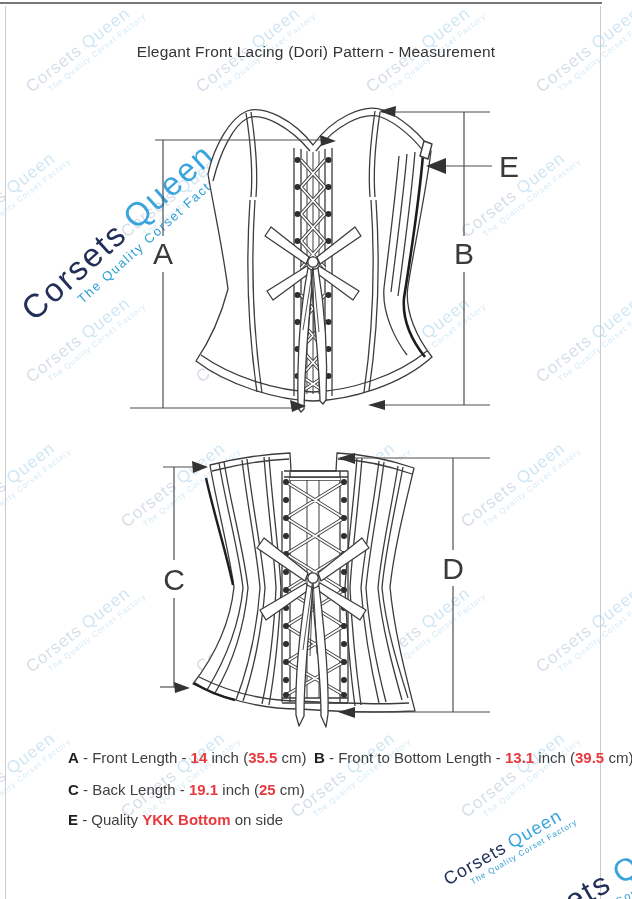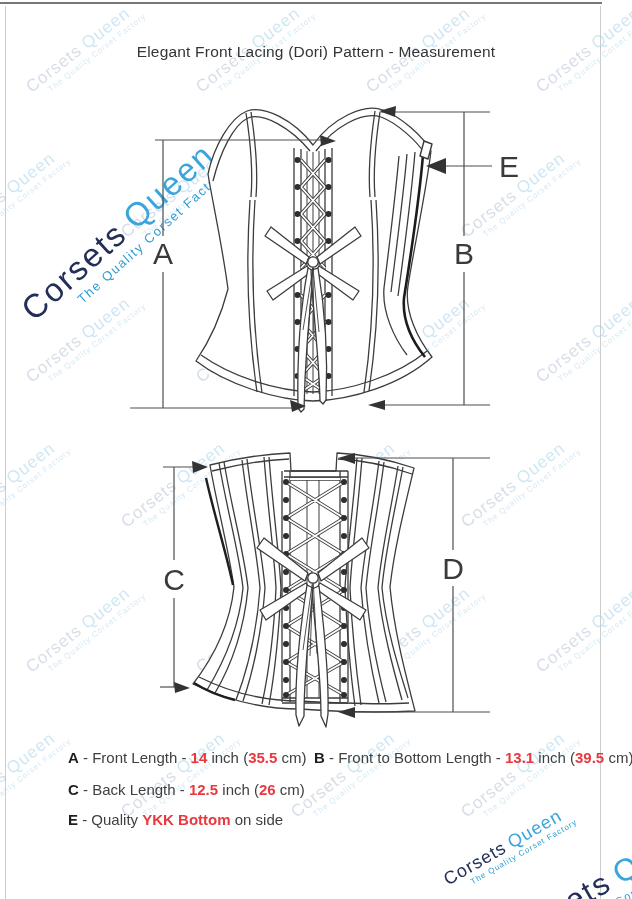--- a/index.html
+++ b/index.html
@@ -318,18 +318,18 @@
       <text x="174" y="590" text-anchor="middle">C</text>
       <text x="453" y="579" text-anchor="middle">D</text>
       <text x="509" y="177" text-anchor="middle">E</text>
     </g>
   </svg>
 
   <div class="leg" id="legA"><span class="key">A</span><span> - </span><span>Front Length</span><span> - </span><span class="val">14</span><span> inch (</span><span class="val">35.5</span><span> cm)</span></div>
 
   <div class="leg" id="legB"><span class="key">B</span><span> - </span><span>Front to Bottom Length</span><span> - </span><span class="val">13.1</span><span> inch (</span><span class="val">39.5</span><span> cm)</span></div>
 
-  <div class="leg" id="legC"><span class="key">C</span><span> - </span><span>Back Length</span><span> - </span><span class="val">12.5</span><span> inch (</span><span class="val">26</span><span> cm)</span></div>
+  <div class="leg" id="legC"><span class="key">C</span><span> - </span><span>Back Length</span><span> - </span><span class="val">19.1</span><span> inch (</span><span class="val">25</span><span> cm)</span></div>
 
 
   <div class="leg" id="legE"><span class="key">E</span><span> - </span><span>Quality </span><span class="val">YKK Bottom</span><span> on side</span></div>
 
 </div>
 
 </body></html>

